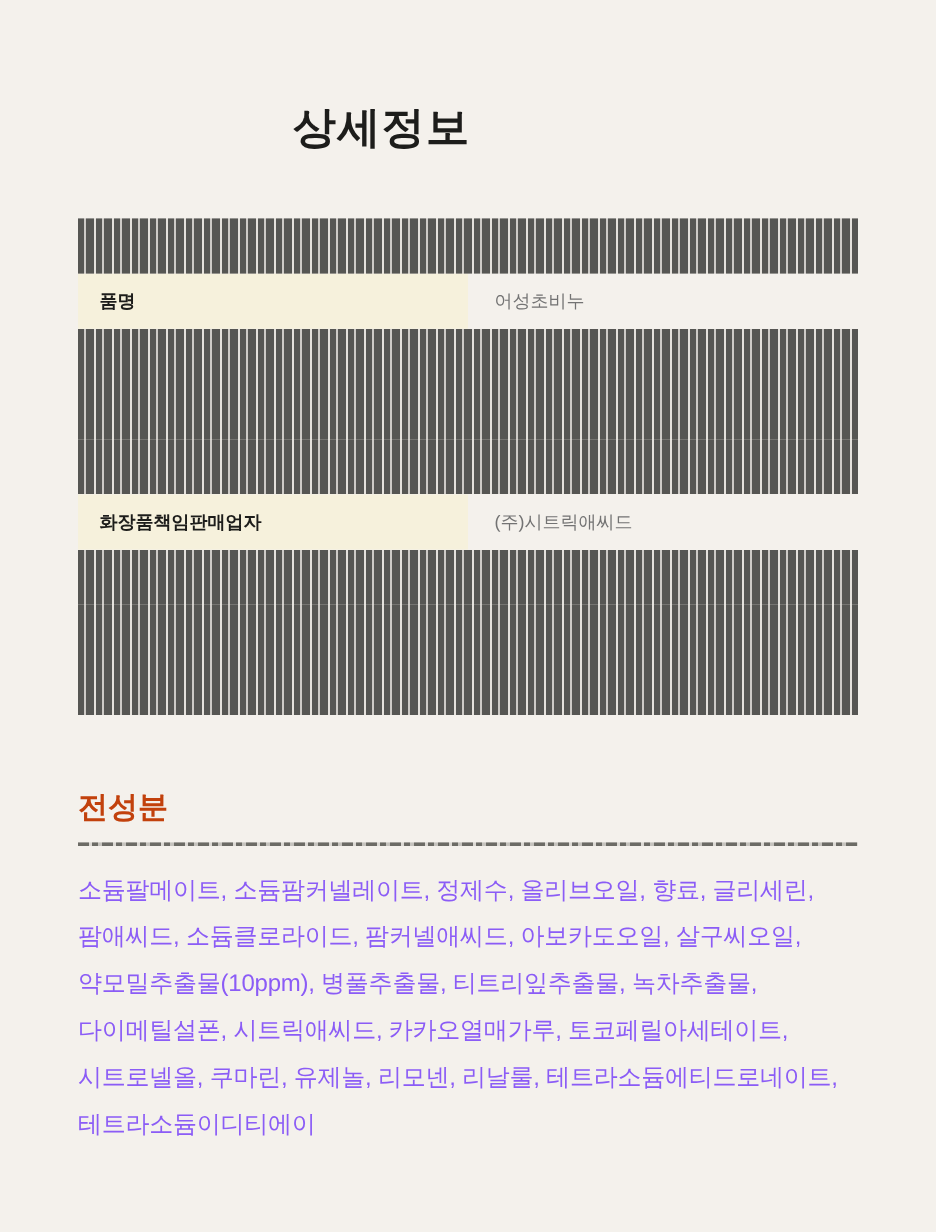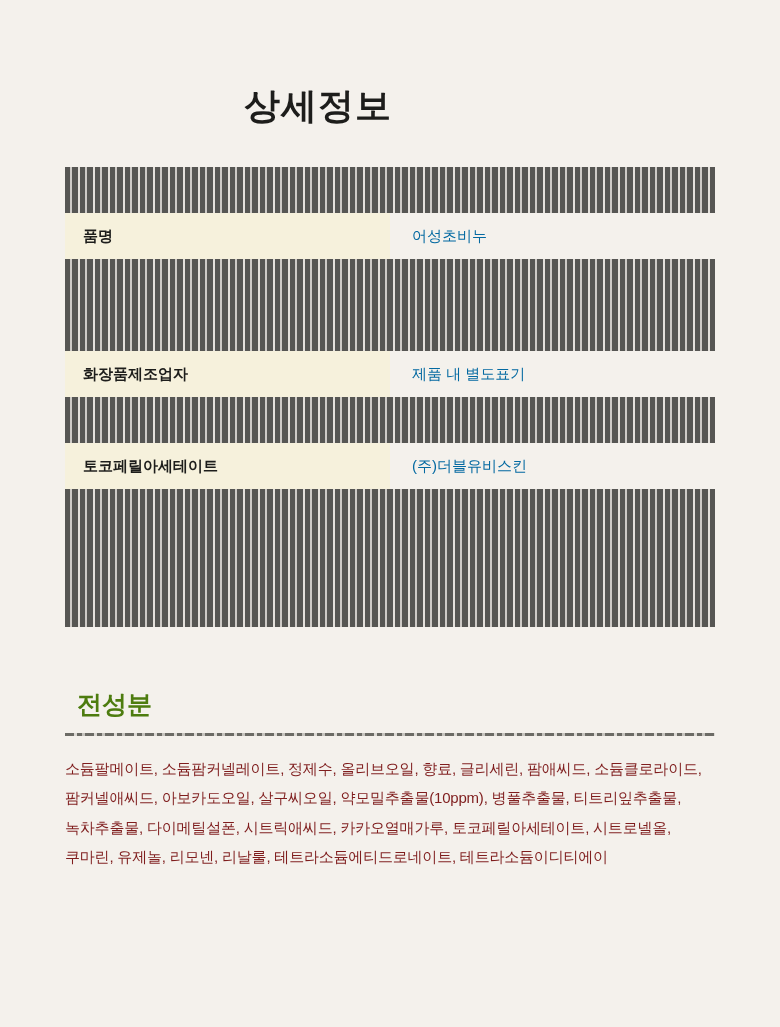--- a/index.html
+++ b/index.html
@@ -29,21 +29,21 @@
     font-weight: bold;
     letter-spacing: 1px;
     color: #1d1d1b;
     padding-top: 84px;
     padding-bottom: 0;
     line-height: 1.2;
   }
 
   
   .spec-table {
-    margin-top: 40px;
+    margin-top: 55px;
     width: 650px;
     border-collapse: collapse;
     table-layout: fixed;
   }
   .spec-table tr {
     height: 46px;
   }
   .spec-table td {
     vertical-align: middle;
     font-size: 15px;
@@ -52,21 +52,21 @@
   .spec-label {
     width: 205px;
     background: #f6f1dc;
     font-weight: bold;
     color: #1d1d1b;
     padding-left: 18px !important;
     font-size: 15.5px;
   }
   .spec-value {
     padding-left: 22px !important;
-    color: #0369a1;
+    color: #737373;
     font-size: 15px;
   }
   .rowline {
     height: 2px;
     background-image: repeating-linear-gradient(
       90deg,
       #3b3b39 0px, #3b3b39 5px,
       rgba(59,59,57,0.25) 5px, rgba(59,59,57,0.25) 7px,
       #3b3b39 7px, #3b3b39 13px,
       rgba(59,59,57,0.1) 13px, rgba(59,59,57,0.1) 15px
@@ -74,22 +74,22 @@
     opacity: .85;
   }
   .rowline.thin {
     height: 1.5px;
   }
 
   
   h2.section-title {
     font-size: 25px;
     font-weight: bold;
-    color: #4d7c0f;
-    margin: 12px;
+    color: #c2410c;
+    margin: 0;
     line-height: 1.2;
   }
   .section {
     width: 650px;
   }
   .sec-ingredients {
     margin-top: 62px;
   }
   .hr-rough {
     height: 3px;
@@ -98,23 +98,23 @@
     background-image: repeating-linear-gradient(
       90deg,
       #4a4a44 0px, #4a4a44 9px,
       rgba(74,74,68,0.18) 9px, rgba(74,74,68,0.18) 12px,
       #4a4a44 12px, #4a4a44 17px,
       rgba(74,74,68,0.35) 17px, rgba(74,74,68,0.35) 20px
     );
     opacity: .8;
   }
   .body-text {
-    font-size: 15px;
+    font-size: 20px;
     line-height: 1.95;
-    color: #7f1d1d;
+    color: #8b5cf6;
     letter-spacing: -0.2px;
     word-break: keep-all;
   }
 </style>
 </head>
 <body style="background: rgb(244, 241, 236);">
 
 <div class="page">
 
   <div class="doc-title">상세정보</div>
@@ -128,29 +128,25 @@
         <td class="spec-label">품명</td>
         <td class="spec-value">어성초비누</td>
       </tr>
       <tr>
         <td class="rowline thin" colspan="2"></td>
       </tr>
       <tr>
         <td class="rowline thin" colspan="2"></td>
       </tr>
       <tr>
-        <td class="spec-label">화장품제조업자</td>
-        <td class="spec-value">제품 내 별도표기</td>
-      </tr>
-      <tr>
         <td class="rowline thin" colspan="2"></td>
       </tr>
       <tr>
-        <td class="spec-label">토코페릴아세테이트</td>
-        <td class="spec-value">(주)더블유비스킨</td>
+        <td class="spec-label">화장품책임판매업자</td>
+        <td class="spec-value">(주)시트릭애씨드</td>
       </tr>
       <tr>
         <td class="rowline thin" colspan="2"></td>
       </tr>
       <tr>
         <td class="rowline thin" colspan="2"></td>
       </tr>
       <tr>
         <td class="rowline" colspan="2"></td>
       </tr>

